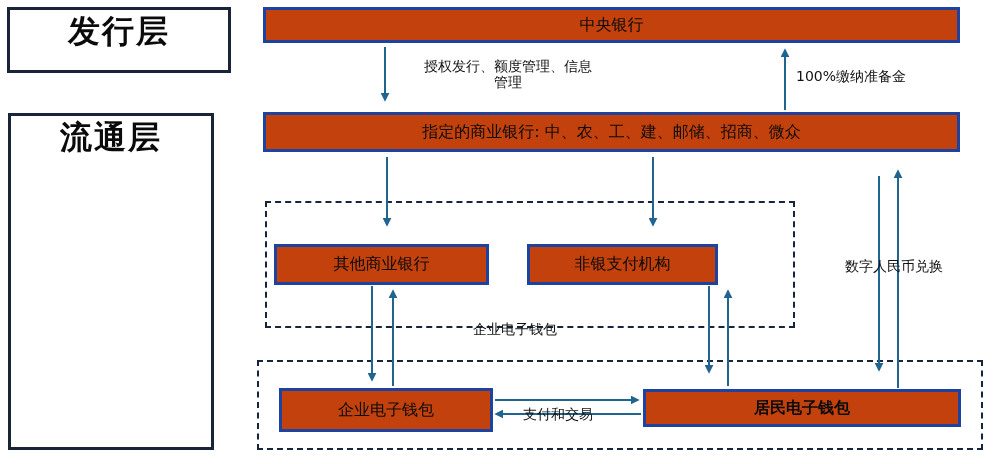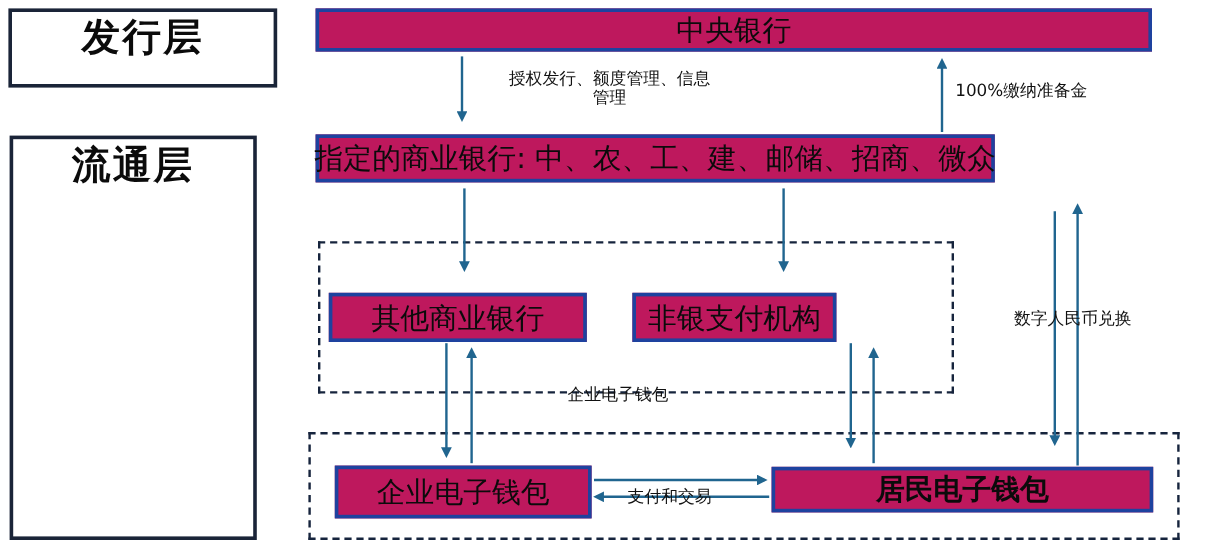--- a/index.html
+++ b/index.html
@@ -21,30 +21,30 @@
   }
   .layer-label{
     font-size:32px;font-weight:bold;letter-spacing:2px;color:#0b0b0b;
   }
   .box-issuance{left:7px;top:7px;width:224px;height:66px;}
   .box-circulation{left:8px;top:113px;width:206px;height:337px;}
   
   .node{
     position:absolute;
     border:3px solid #1e429f;
-    background:#be185d;
+    background:#c2410c;
     display:flex;align-items:center;justify-content:center;
-    font-size:24px;color:#0b0b0b;
+    font-size:16px;color:#0b0b0b;
     white-space:nowrap;
     z-index:3;
   }
   .node-central{left:263px;top:7px;width:697px;height:36px;}
-  .node-designated{left:263px;top:112px;width:566px;height:40px;}
+  .node-designated{left:263px;top:112px;width:697px;height:40px;}
   .node-other{left:274px;top:244px;width:215px;height:41px;}
-  .node-nonbank{left:527px;top:244px;width:170px;height:41px;}
+  .node-nonbank{left:527px;top:244px;width:191px;height:41px;}
   .node-enterprise{left:279px;top:388px;width:214px;height:44px;}
   .node-resident{left:643px;top:389px;width:318px;height:38px;font-weight:bold;}
   
   .dashed-box{
     position:absolute;
     border:2px dashed #16243d;
     background:transparent;
     z-index:1;
   }
   .dash-mid{left:265px;top:201px;width:530px;height:127px;}

